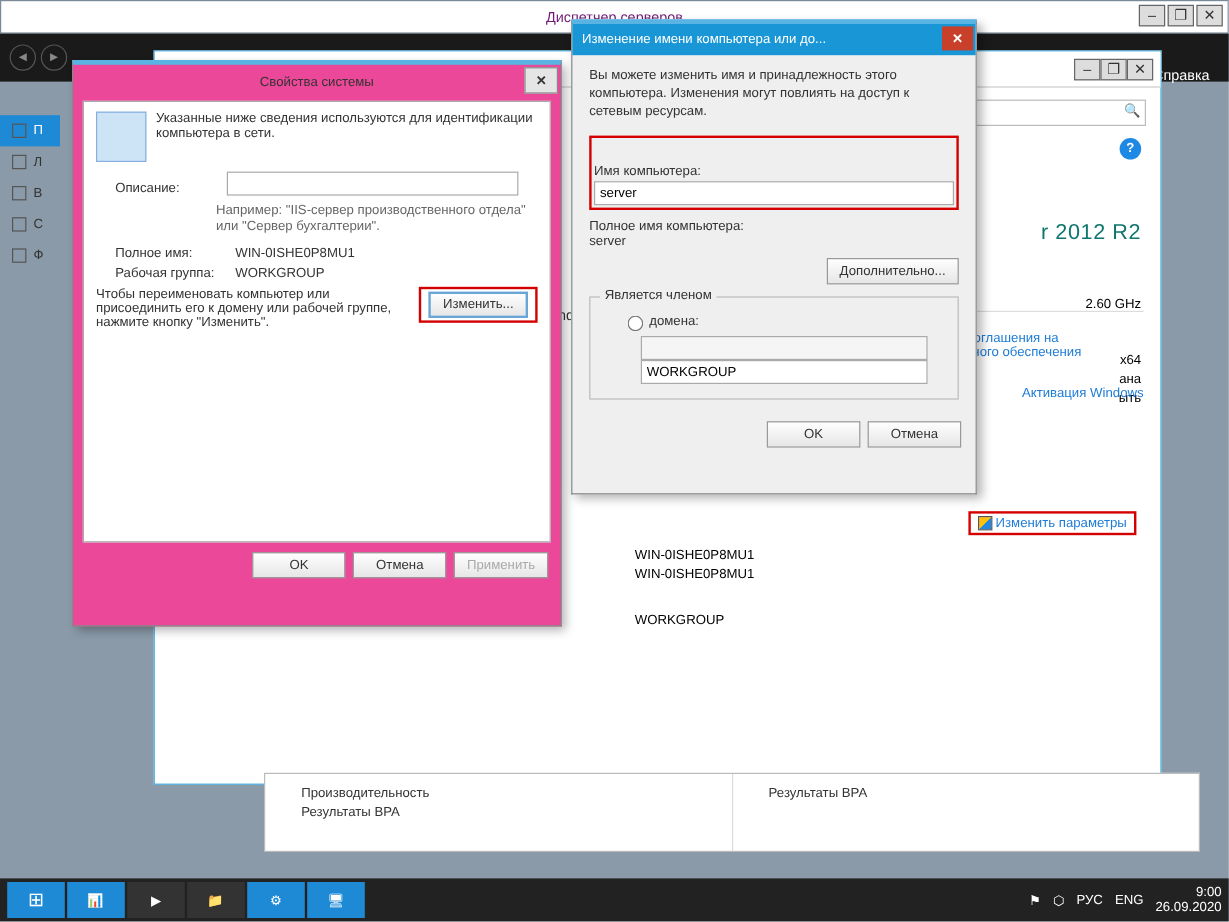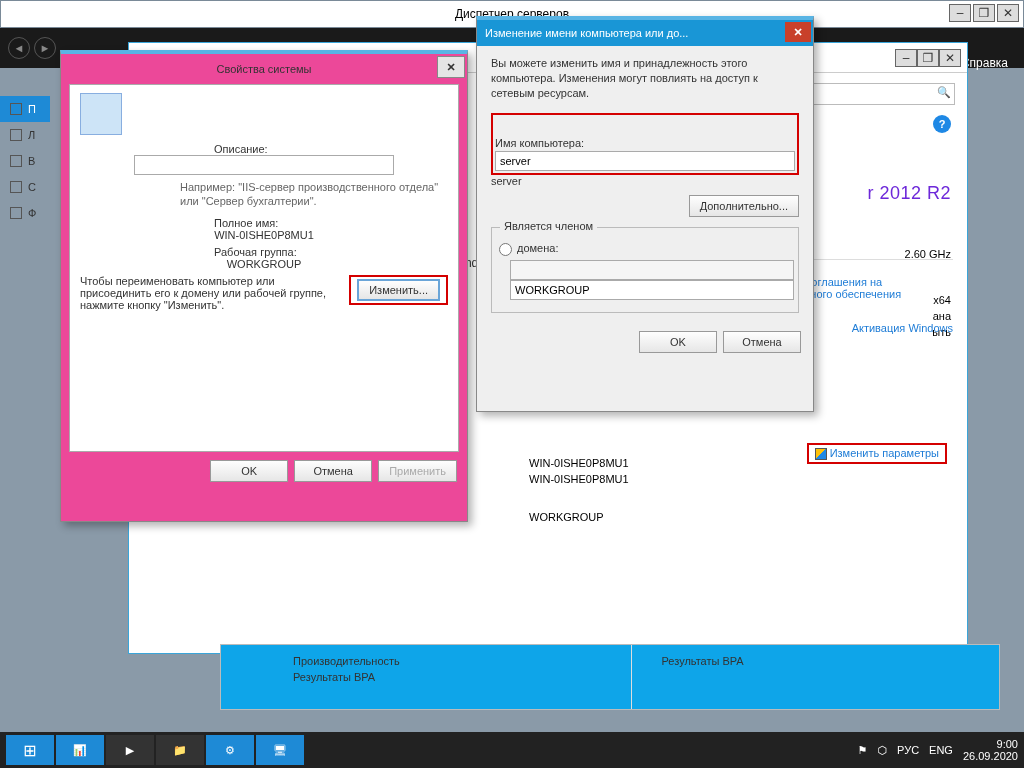--- a/index.html
+++ b/index.html
@@ -1,79 +1,79 @@
 <!DOCTYPE html>
 <html><head>
 <meta charset="utf-8">
 <style>
 * { box-sizing: border-box; font-family: "Segoe UI", Tahoma, sans-serif; font-size: 11px; }
 body { margin: 0; padding: 0; width: 1024px; height: 768px; background: #8a9aa8; overflow: hidden; position: relative; }
 
 
 .sm-titlebar { position:absolute; top:0; left:0; right:0; height:28px; background:#fff; display:flex; align-items:center; justify-content:center; border:1px solid #7a8a98;}
-.sm-titlebar .t { font-size:12px; color:#000000;}
+.sm-titlebar .t { font-size:12px; color:#701a75;}
 .sm-titlebar .wbtns { position:absolute; right:4px; top:3px; display:flex; gap:2px;}
 .wbtn { width:22px; height:18px; border:1px solid #666; background:#ddd; display:flex; align-items:center; justify-content:center; font-size:12px; color:#333;}
 
 
 .sm-breadbar { position:absolute; top:28px; left:0; right:0; height:40px; background:#1a1a1a; display:flex; align-items:center; padding:0 8px; color:#fff;}
 .sm-breadbar .nav { width:22px; height:22px; border:1px solid #555; border-radius:11px; margin-right:4px; display:flex; align-items:center; justify-content:center; color:#888;}
 
 
 .syswin { position:absolute; top:42px; left:128px; width:840px; height:612px; background:#fff; border:1px solid #3aa5d9; font-size:12px;}
 .syswin-titlebar { height:30px; background:#fff; display:flex; align-items:center; justify-content:flex-end; padding:0 6px; border-bottom:1px solid #ccc;}
 .syswin-body { padding:10px 16px; position:relative;}
 .syswin-searchrow { display:flex; justify-content:flex-end; margin-bottom:10px;}
 .syswin-search { width:210px; height:22px; border:1px solid #bbb; padding:0 4px; color:#888;}
 .syswin-search::after{content:"";}
 .qmark { width:18px;height:18px;border-radius:50%;background:#1e88e5;color:#fff;display:flex;align-items:center;justify-content:center;font-weight:bold;margin-left:auto;}
-.edition { font-size:18px; color:#6d28d9; letter-spacing:0.5px;}
+.edition { font-size:18px; color:#0f766e; letter-spacing:0.5px;}
 .link { color:#1e7cd6; cursor:pointer;}
 .shield { display:inline-block; width:12px; height:12px; background:linear-gradient(135deg,#ffc107 50%,#1e88e5 50%); border:1px solid #555; margin-right:3px; vertical-align:middle;}
 .redbox { border:2px solid #d40000; padding:2px 6px; display:inline-block;}
 .section-hr{height:1px;background:#ddd;margin:4px 0;}
 .seealso { position:absolute; left:14px; bottom:14px; width:320px; background:#f6f6f6; padding:16px 16px 20px; border-top:1px solid #e0e0e0;}
 .activ { position:absolute; left:360px; bottom:14px; right:14px; padding-top:12px;}
 
 
 .sm-side { position:absolute; top:96px; left:0; width:50px; color:#333;}
 .sm-side .row{height:26px;display:flex;align-items:center;padding-left:10px;font-size:12px;}
 .sm-side .sel{background:#1e8ad6;color:#fff;}
 .sm-square{display:inline-block;width:12px;height:12px;border:1px solid #555;margin-right:6px;}
 
 
-.bpa-panel { position:absolute; left:220px; top:644px; width:780px; height:66px; background:#0ea5e9; border:1px solid #bbb; display:flex;padding-left:42px;}
+.bpa-panel { position:absolute; left:220px; top:644px; width:780px; height:66px; background:#ffffff; border:1px solid #bbb; display:flex;}
 .bpa-half { flex:1; padding:6px 30px; color:#333; font-size:12px;}
 .bpa-half div{margin:4px 0;}
 .bpa-half + .bpa-half{border-left:1px solid #ddd;}
 
 
 .sysprops { position:absolute; top:50px; left:60px; width:408px; height:472px; background:#ec4899; border:1px solid #888; border-top:4px solid #59b4e4; box-shadow:4px 4px 8px rgba(0,0,0,0.3);}
 .sysprops-title { height:30px; display:flex; align-items:center; justify-content:center; position:relative; font-size:12px; color:#333;}
 .sysprops-title .closex{position:absolute; right:2px; top:2px; width:28px; height:22px; border:1px solid #888; background:#e5e5e5;display:flex;align-items:center;justify-content:center;font-weight:bold;}
 .tabbar { display:flex; padding-left:6px; height:24px; align-items:flex-end;}
 .tab { padding:3px 8px; border:1px solid #aaa; border-bottom:none; background:#f5f5f5; font-size:11px; color:#333; margin-right:-1px;}
 .tab.active { background:#fff; position:relative; top:1px;}
 .tabpage { margin:0 8px 8px; height:368px; background:#fff; border:1px solid #aaa; padding:8px 10px; font-size:11px; color:#333;}
 .tabpage .icon{float:left;width:42px;height:42px;background:#cde4f7;border:1px solid #88aee0;margin:0 8px 8px 0;}
-.proprow{clear:both; display:flex; margin:5px 0; align-items:center;flex-direction:column;}
+.proprow{clear:both; display:flex; margin:5px 16px; align-items:flex-end;}
 .proprow .plab{width:100px;}
 .tinput{height:20px;border:1px solid #aaa;width:260px;padding:0 4px;}
 .hint{color:#666; margin-left:100px; margin-bottom:8px; line-height:1.3;}
 .btn{min-width:78px;height:22px;border:1px solid #999;background:linear-gradient(#fefefe,#e6e6e6);color:#333;padding:0 10px;font-size:11px;}
 .btn:disabled{color:#aaa;}
 .sysprops-foot{display:flex;justify-content:flex-end;gap:6px;padding:0 10px 10px;}
 
 
 .rename { position:absolute; top:16px; left:476px; width:338px; height:396px; background:#efefef; border:1px solid #888; border-top:4px solid #59b4e4; box-shadow:4px 4px 8px rgba(0,0,0,0.3);}
 .rename-title { height:26px; background:#1996d6; color:#fff; display:flex; align-items:center; padding-left:8px; position:relative; font-size:12px;}
 .rename-title .closex{position:absolute; right:2px; top:2px; width:26px; height:20px; background:#c8402a; color:#fff; display:flex; align-items:center; justify-content:center; font-weight:bold;}
 .rename-body{padding:10px 14px; font-size:11px; color:#333;}
 .rename-body p{margin:0 0 12px; line-height:1.35;}
-.fieldset{border:1px solid #bbb; padding:8px 2px 12px; margin-top:10px; position:relative;}
+.fieldset{border:1px solid #bbb; padding:8px 26px 12px; margin-top:10px; position:relative;}
 .fieldset .legend{position:absolute; top:-8px; left:8px; background:#efefef; padding:0 4px; font-size:11px;}
 .radio{display:flex;align-items:center;margin:4px 0;}
 .radio input{margin-right:5px;}
 .rfoot{display:flex;justify-content:flex-end;gap:6px;padding:8px 12px;}
 
 
 .taskbar{position:absolute;left:0;right:0;bottom:0;height:36px;background:#222;display:flex;align-items:center;padding:0 6px;color:#fff;}
 .taskbtn{width:48px;height:30px;display:flex;align-items:center;justify-content:center;margin-right:2px;background:#333;}
 .taskbtn.start{background:#1e8ad6;}
 .taskbar .tray{margin-left:auto;display:flex;align-items:center;gap:10px;font-size:10px;}
@@ -143,21 +143,21 @@
     <div style="text-align:right; margin-top:44px;">2.60 GHz</div>
     <div style="text-align:right; margin-top:34px;">x64</div>
     <div style="text-align:right; margin-top:4px;">ана</div>
     <div style="text-align:right; margin-top:4px;">ыть</div>
 
     <div style="position:absolute; left:400px; top:380px;">
       <div style="margin:4px 0;">WIN-0ISHE0P8MU1</div>
       <div style="margin:4px 0;">WIN-0ISHE0P8MU1</div>
       <div style="margin:26px 0 4px;">WORKGROUP</div>
     </div>
-    <div style="position:absolute; right:20px; top:370px;padding-left:12px;">
+    <div style="position:absolute; right:20px; top:353px;padding-left:12px;">
       <span class="redbox">
         <span class="shield"></span><span class="link">Изменить параметры</span>
       </span>
     </div>
 
     <div class="seealso">
       <div style="color:#777;margin-bottom:10px;">См. также</div>
       <div class="link" style="margin:6px 0;">Центр поддержки</div>
       <div class="link" style="margin:6px 0;">Центр обновления Windows</div>
     </div>
@@ -188,20 +188,21 @@
   </div>
 </div>
 
 <div class="sysprops">
   <div class="sysprops-title">
     <span>Свойства системы</span>
     <div class="closex">✕</div>
   </div>
   <div class="tabpage">
     <div class="icon"></div>
+    <div style="overflow:hidden;">Указанные ниже сведения используются для идентификации компьютера в сети.</div>
     <div class="proprow" style="margin-top:14px;">
       <span class="plab">Описание:</span>
       <input class="tinput" value="" style="">
     </div>
     <div class="hint">Например: "IIS-сервер производственного отдела" или "Сервер бухгалтерии".</div>
     <div class="proprow">
       <span class="plab">Полное имя:</span>
       <span>WIN-0ISHE0P8MU1</span>
     </div>
     <div class="proprow">
@@ -226,20 +227,21 @@
   <div class="rename-title">
     <span>Изменение имени компьютера или до...</span>
     <div class="closex">✕</div>
   </div>
   <div class="rename-body">
     <p>Вы можете изменить имя и принадлежность этого компьютера. Изменения могут повлиять на доступ к сетевым ресурсам.</p>
     <span class="redbox" style="display:block;padding:2px;">
       <div style="margin-bottom:2px;margin-top:20px;">Имя компьютера:</div>
       <input class="tinput" style="width: 100%;" value="server">
     </span>
+    <div style="margin-top:8px;">Полное имя компьютера:</div>
     <div>server</div>
     <div style="text-align:right;margin-top:8px;">
       <button class="btn">Дополнительно...</button>
     </div>
     <div class="fieldset">
       <span class="legend">Является членом</span>
       <label class="radio">
           <input type="radio" name="m" style=""> 
           <span>домена:</span>
         </label>

